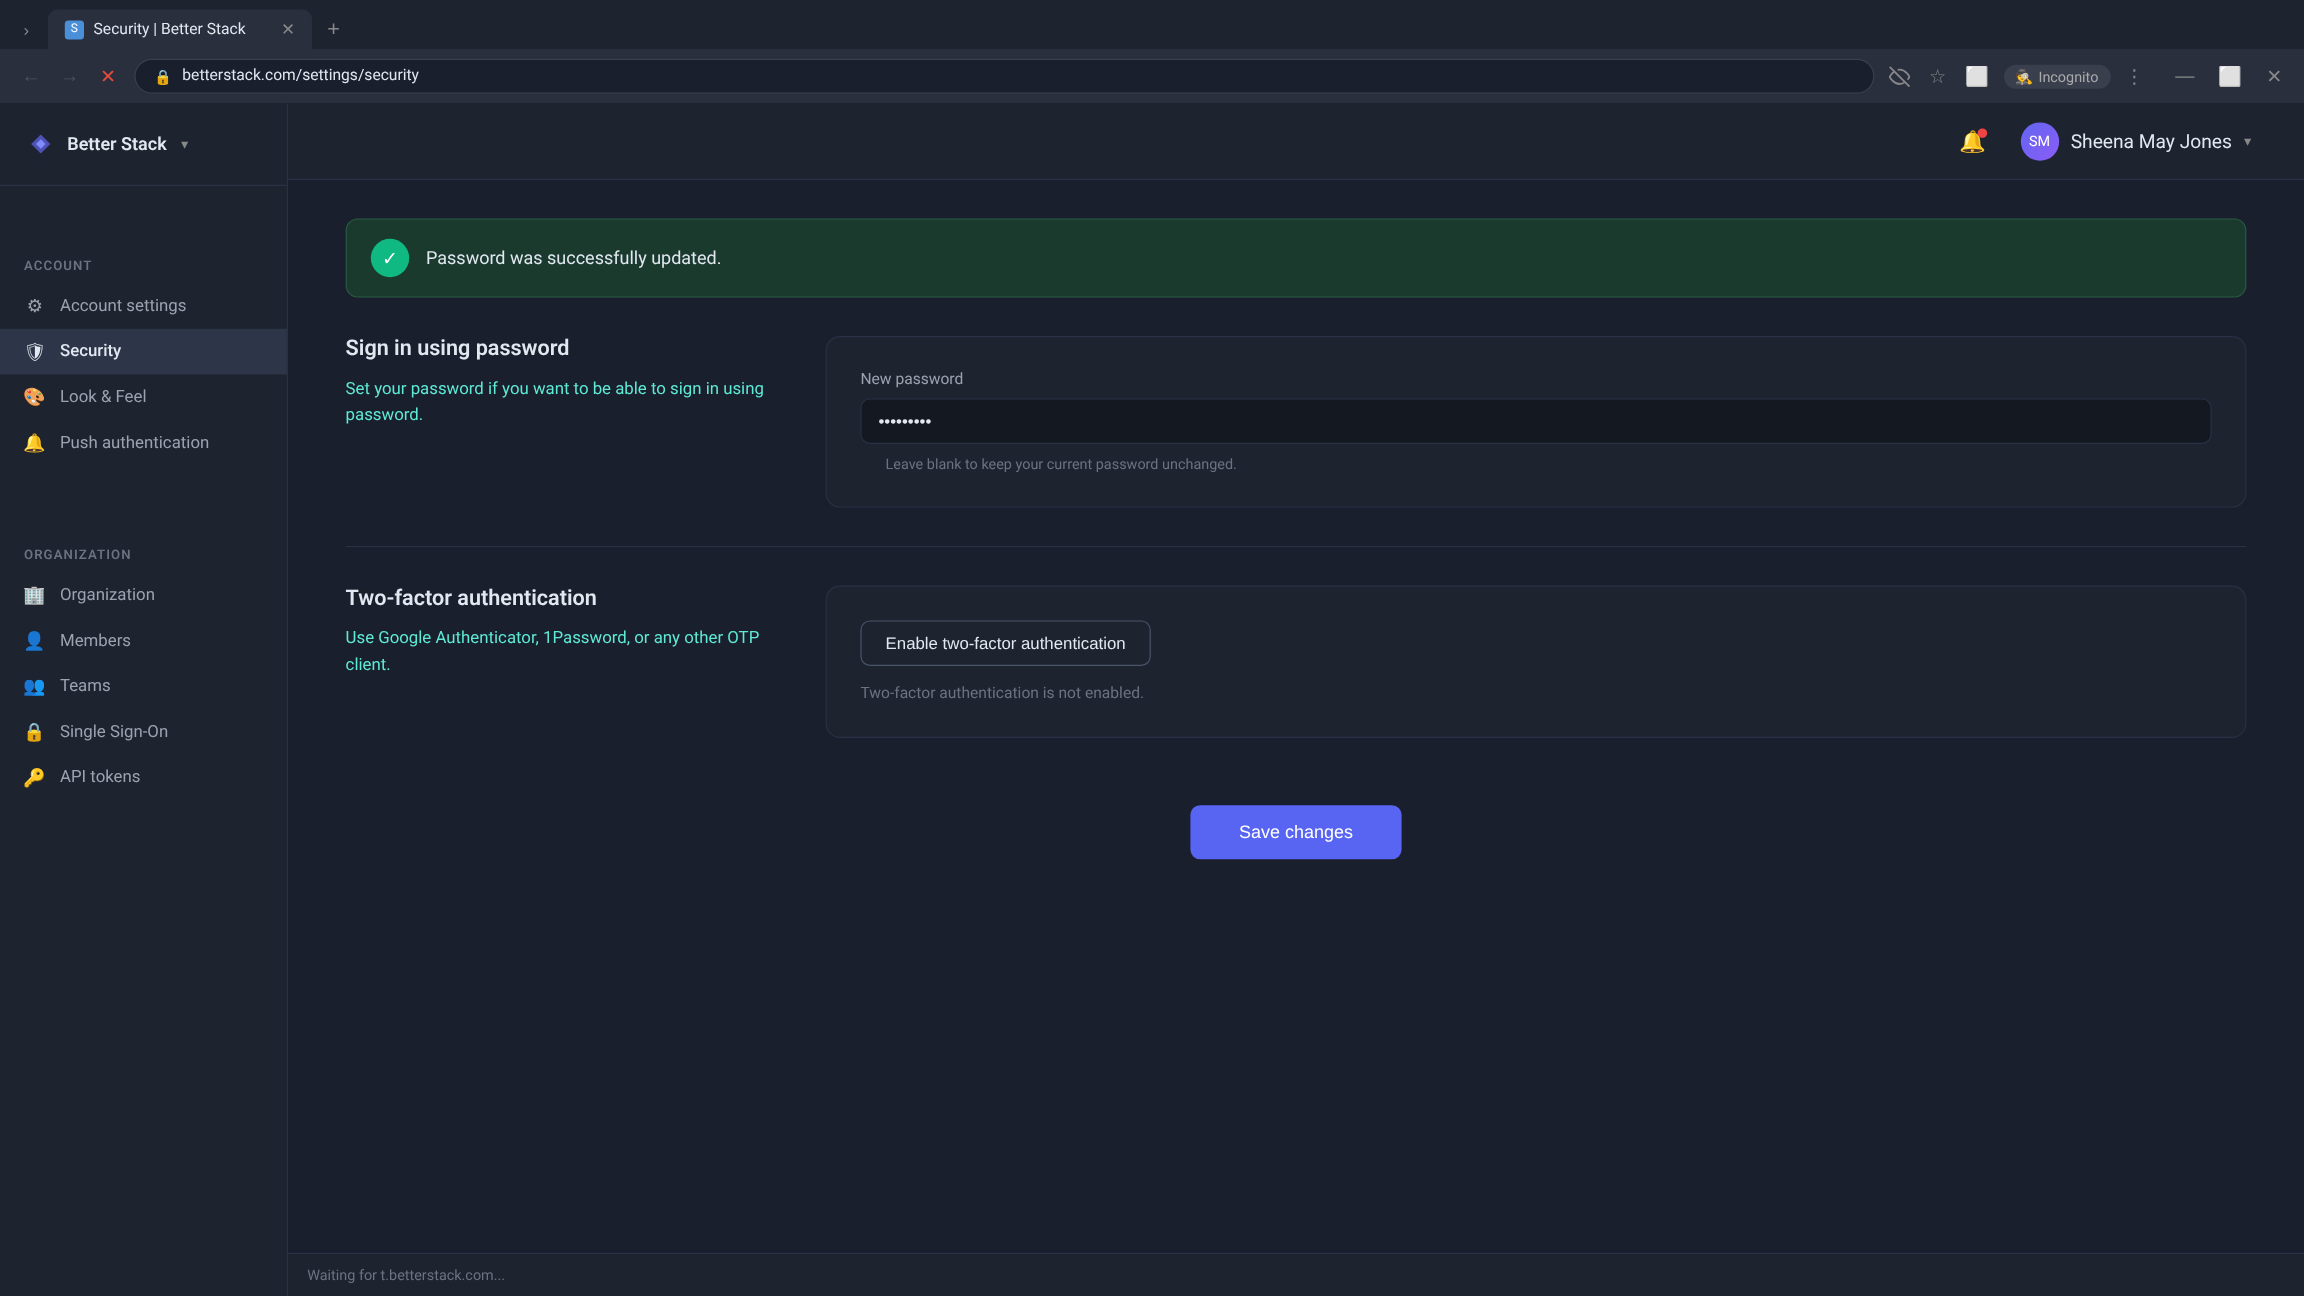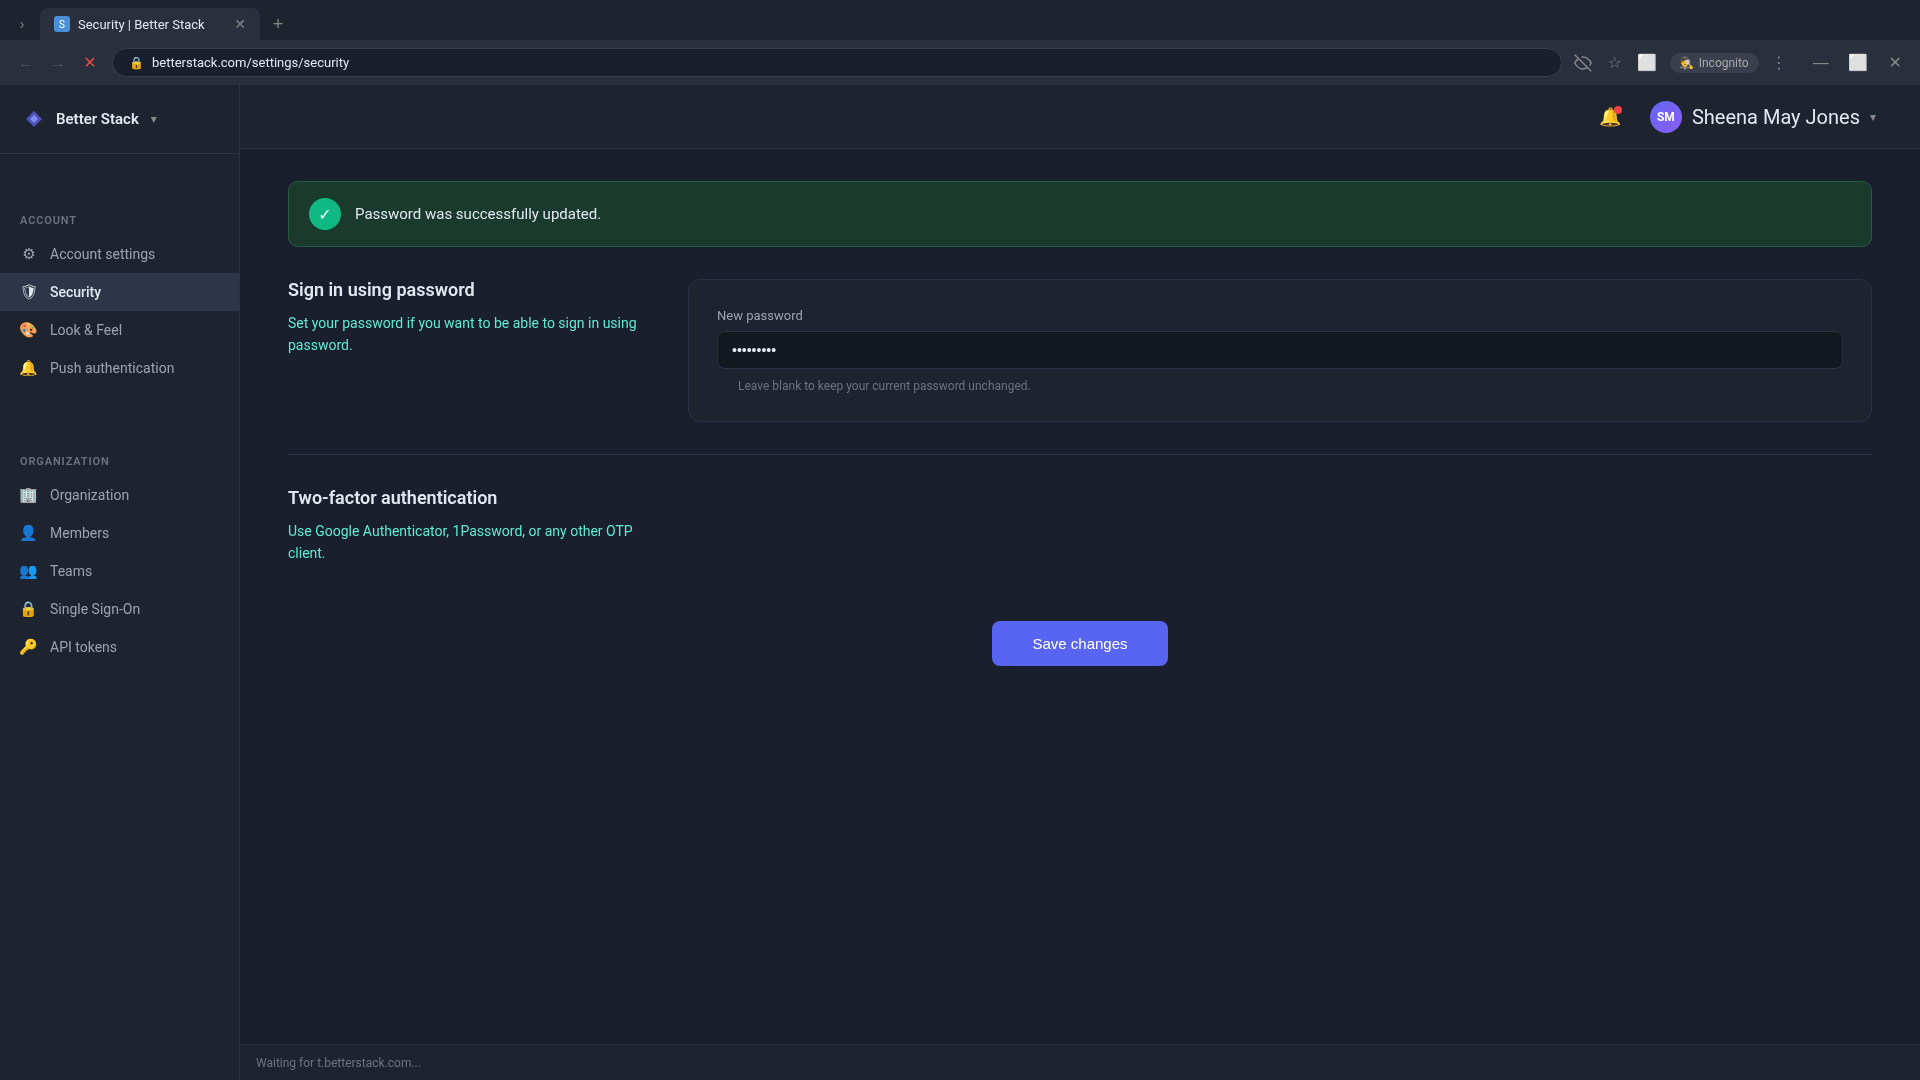--- a/index.html
+++ b/index.html
@@ -249,25 +249,25 @@
       cursor: pointer;
       padding: 6px 12px;
       border-radius: 8px;
     }
     .avatar {
       width: 32px; height: 32px;
       border-radius: 50%;
       background: linear-gradient(135deg, #6366f1, #8b5cf6);
       display: flex; align-items: center; justify-content: center;
       font-size: 12px;
-      font-weight: 700;
+      font-weight: 400;
       color: white;
     }
     .user-name {
-      font-size: 20px;
+      font-size: 16px;
       color: #e2e8f0;
     }
     .user-chevron { color: #888; font-size: 12px; }
 
     
     .main {
       flex: 1;
       display: flex;
       flex-direction: column;
       overflow: hidden;
@@ -569,20 +569,28 @@
         </div>
       </div>
 
       <hr class="section-divider">
 
       <div class="settings-section">
         <div class="section-description">
           <div class="section-title">Two-factor authentication</div>
           <div class="section-text">Use Google Authenticator, 1Password, or any other OTP client.</div>
         </div>
+        <div class="section-form">
+          <div class="twofa-content">
+            <button class="enable-2fa-btn">
+              <span>Enable two-factor authentication</span>
+            </button>
+            <div class="twofa-status">Two-factor authentication is not enabled.</div>
+          </div>
+        </div>
       </div>
 
       <div class="save-row">
         <button class="save-btn">
           <span>Save changes</span>
         </button>
       </div>
 
     </div>
 

